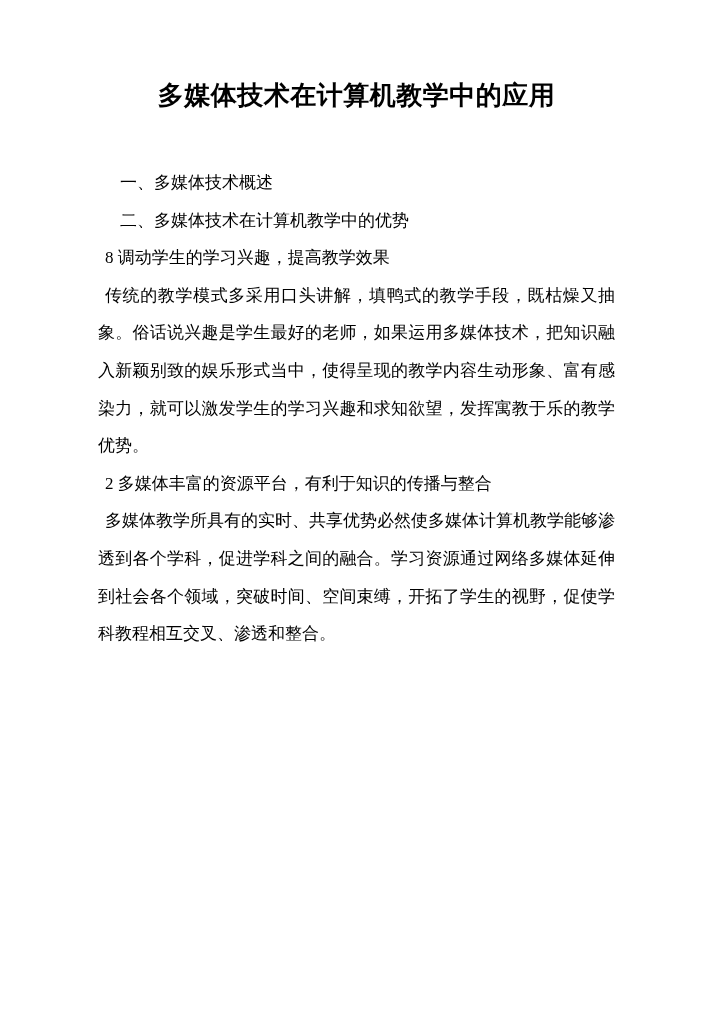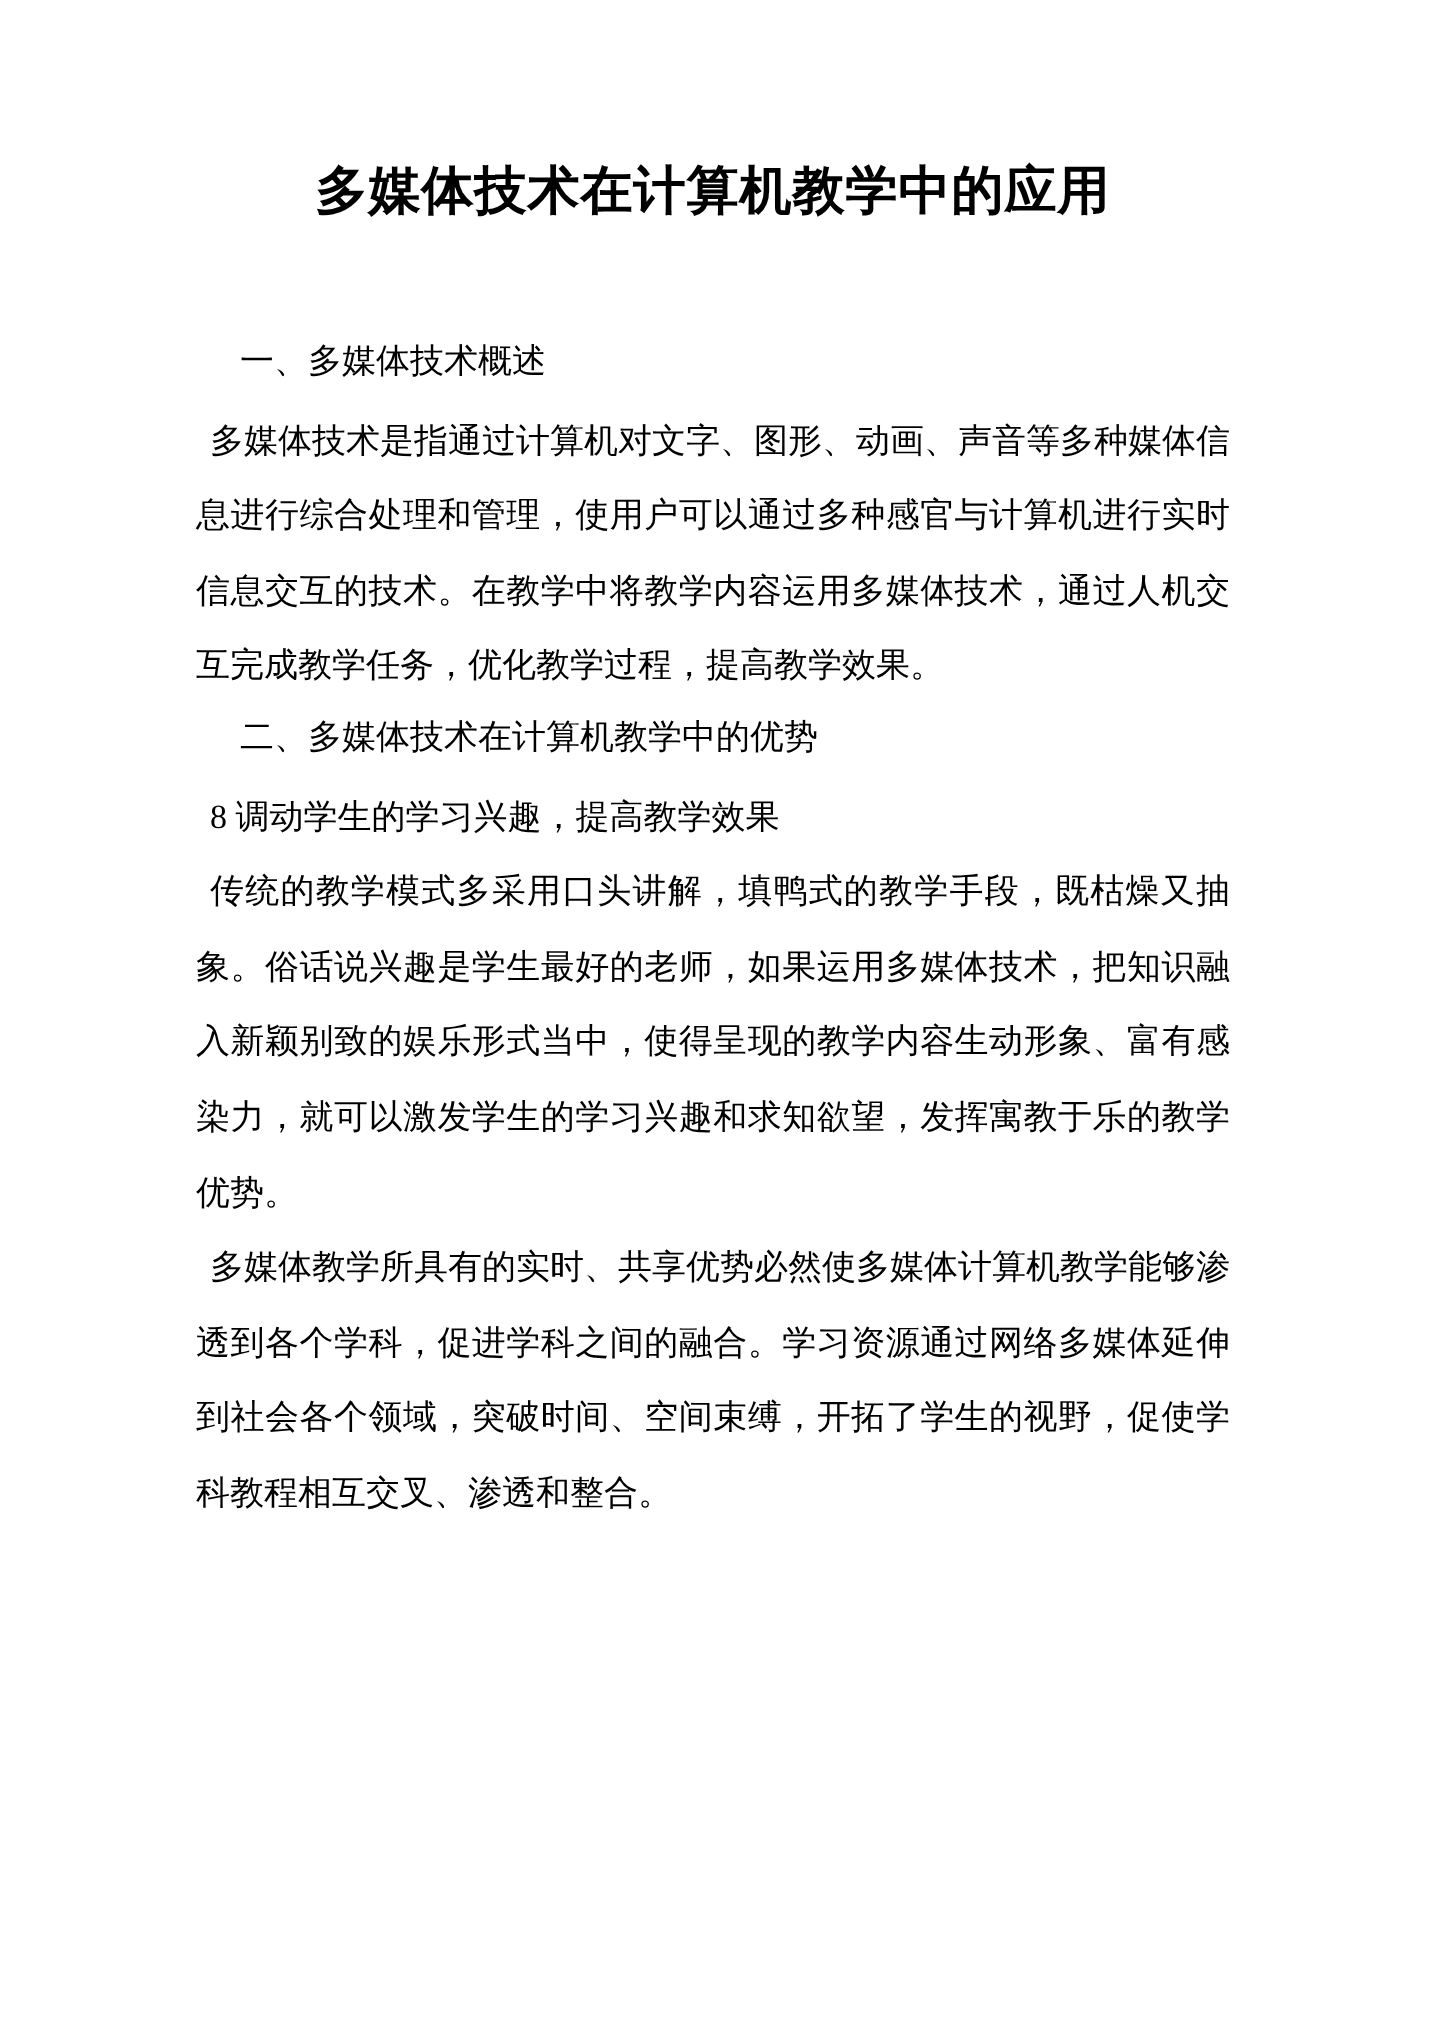--- a/index.html
+++ b/index.html
@@ -37,45 +37,44 @@
     font-size: 17px;
     line-height: 37.6px;
     text-align: justify;
   }
   .content p {
     margin: 0;
     padding: 0;
   }
   .heading {
     text-indent: 22px;
-    font-family: Liberation Mono, monospace;
   }
   .subheading,
   .para {
     text-indent: 7px;
   }
 </style>
 </head>
 <body>
 
 <div class="page">
 
   <h1 class="doc-title">多媒体技术在计算机教学中的应用</h1>
 
   <div class="content">
 
     <p class="heading">一、多媒体技术概述</p>
 
-    <p class="para">多媒体技术是指通过计算机对文字、图形、动画、声音等多种媒体信息进行综合处理和管理，使用户可以通过多种感官与计算机进行实时信息交互的技术。在教学中将教学内容运用多媒体技术，通过人机交互完成教学任务，优化教学过程，提高教学效果。</p>
 
     <p class="heading">二、多媒体技术在计算机教学中的优势</p>
 
     <p class="subheading">8 调动学生的学习兴趣，提高教学效果</p>
 
     <p class="para">传统的教学模式多采用口头讲解，填鸭式的教学手段，既枯燥又抽象。俗话说兴趣是学生最好的老师，如果运用多媒体技术，把知识融入新颖别致的娱乐形式当中，使得呈现的教学内容生动形象、富有感染力，就可以激发学生的学习兴趣和求知欲望，发挥寓教于乐的教学优势。</p>
 
+    <p class="subheading">2 多媒体丰富的资源平台，有利于知识的传播与整合</p>
 
     <p class="para">多媒体教学所具有的实时、共享优势必然使多媒体计算机教学能够渗透到各个学科，促进学科之间的融合。学习资源通过网络多媒体延伸到社会各个领域，突破时间、空间束缚，开拓了学生的视野，促使学科教程相互交叉、渗透和整合。</p>
 
 
 
   </div>
 </div>
 
 </body></html>

